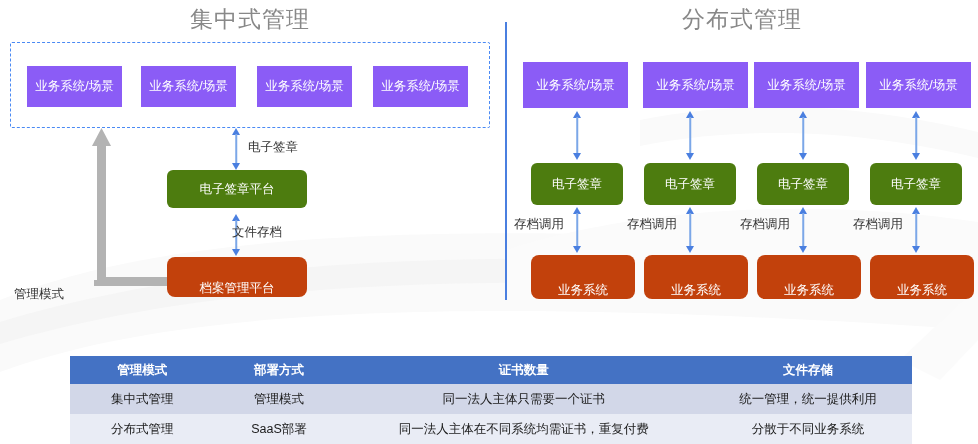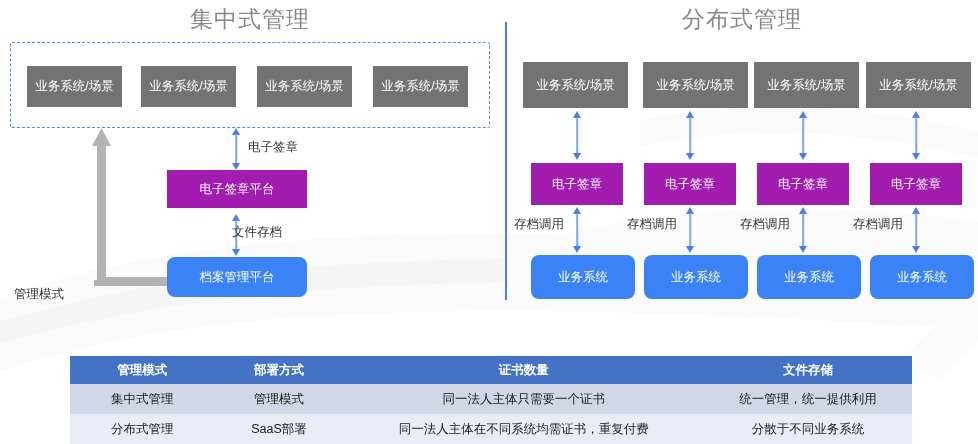--- a/index.html
+++ b/index.html
@@ -40,23 +40,23 @@
     box-sizing:border-box;
   }
 
   
   .node{
     position:absolute;
     display:flex;align-items:center;justify-content:center;
     color:#ffffff;font-size:12.5px;white-space:nowrap;z-index:6;
     box-sizing:border-box;
   }
-  .node.blue{background:#737373;border-radius:0;}
-  .node.orange{background:#a21caf;border-radius:0;}
-  .node.yellow{background:#3b82f6;border-radius:8px;}
+  .node.blue{background:#8b5cf6;border-radius:0;}
+  .node.orange{background:#4d7c0f;border-radius:6px;}
+  .node.yellow{background:#c2410c;border-radius:8px;align-items:flex-end;}
 
   
   .varrow{position:absolute;z-index:5;}
   .varrow .shaft{
     position:absolute;left:50%;transform:translateX(-50%);
     width:1.5px;background:#7ba7e8;top:6px;bottom:6px;
   }
   .varrow .head{
     position:absolute;left:50%;transform:translateX(-50%);
     width:0;height:0;border-left:4.5px solid transparent;border-right:4.5px solid transparent;

